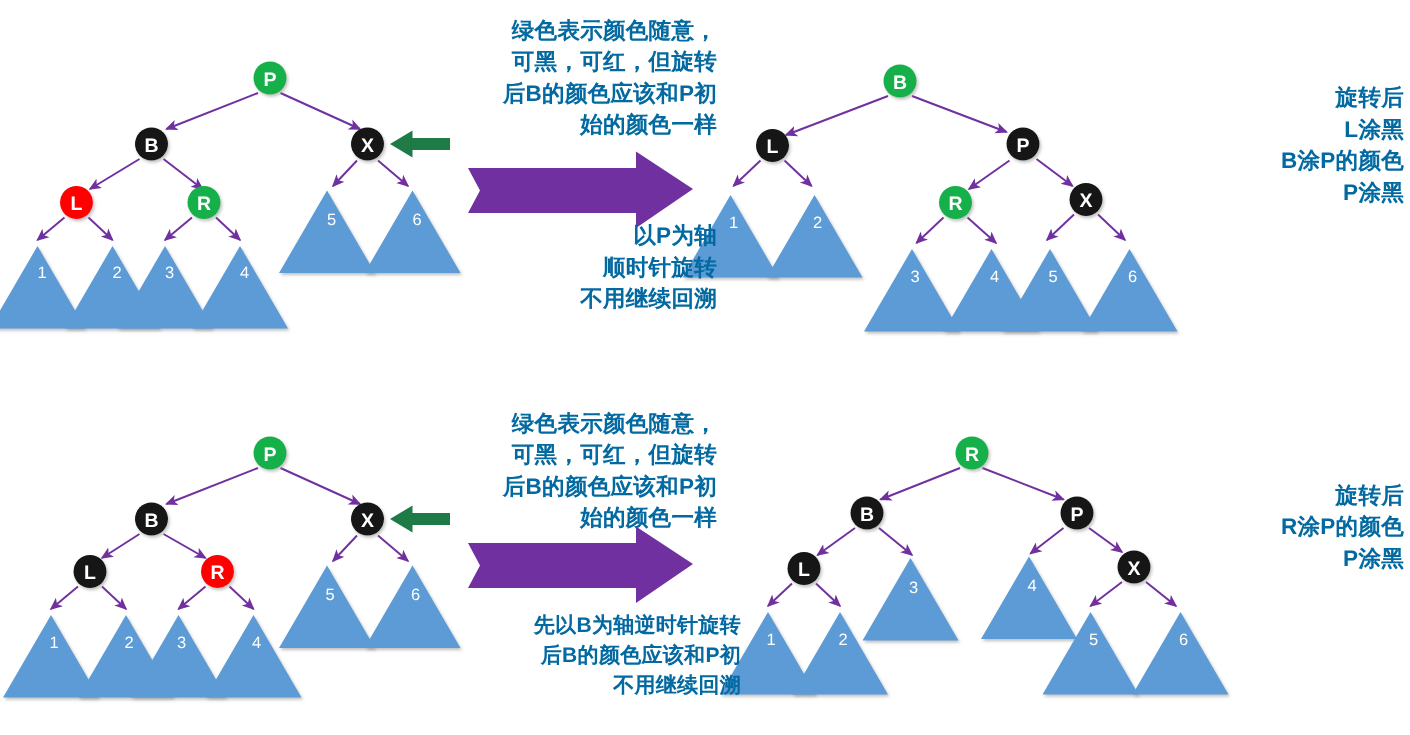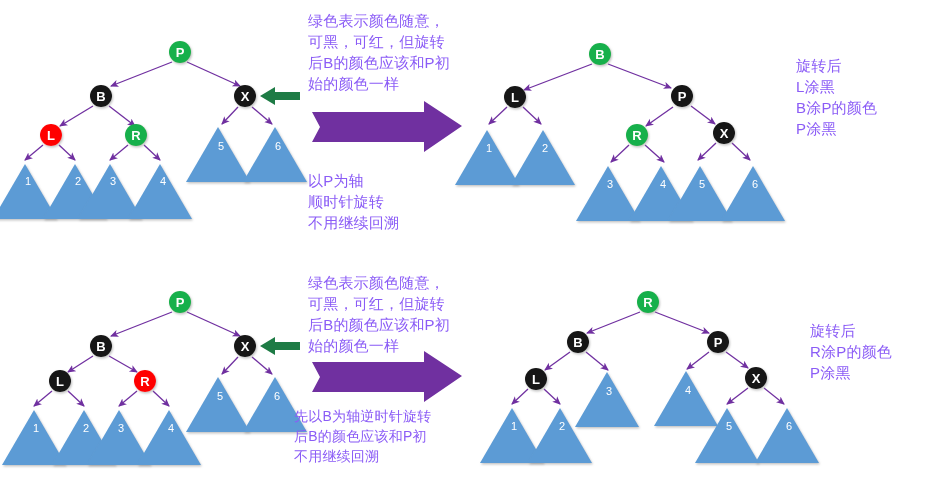--- a/index.html
+++ b/index.html
@@ -7,26 +7,26 @@
     width:940px;height:490px;
     background:#ffffff;
     font-family:"Liberation Sans","DejaVu Sans",sans-serif;
     overflow:hidden;
     position:relative;
   }
   #stage{position:absolute;left:0;top:0;width:940px;height:490px;}
   svg.layer{position:absolute;left:0;top:0;width:940px;height:490px;overflow:visible;}
   .caption{
     position:absolute;
-    color:#8b5cf6;
+    color:#0369a1;
     font-size:15px;
     line-height:21px;
-    text-align:left;
+    text-align:right;
     white-space:pre;
-    font-weight:400;
+    font-weight:700;
     letter-spacing:0.2px;
   }
   .caption.small{font-size:14px;line-height:20px;}
 </style>
 </head>
 <body>
 
 <div id="stage">
 
   <svg class="layer" viewBox="0 0 940 490">
@@ -306,21 +306,21 @@
     <g>
       <path d="M312,362 L320,377 L312,392 L424,392 L424,402 L462,376 L424,351 L424,362 Z" fill="#7030A0"></path>
     </g>
   </svg>
 
   <div class="caption" style="left:308px;top:10px;width:170px;">绿色表示颜色随意，
 可黑，可红，但旋转
 后B的颜色应该和P初
 始的颜色一样</div>
 
-  <div class="caption" style="left:308px;top:170px;width:170px;">以P为轴
+  <div class="caption" style="left:308px;top:147px;width:170px;">以P为轴
 顺时针旋转
 不用继续回溯</div>
 
   <div class="caption" style="left:796px;top:55px;width:140px;">旋转后
 L涂黑
 B涂P的颜色
 P涂黑</div>
 
   <div class="caption" style="left:308px;top:272px;width:170px;">绿色表示颜色随意，
 可黑，可红，但旋转

